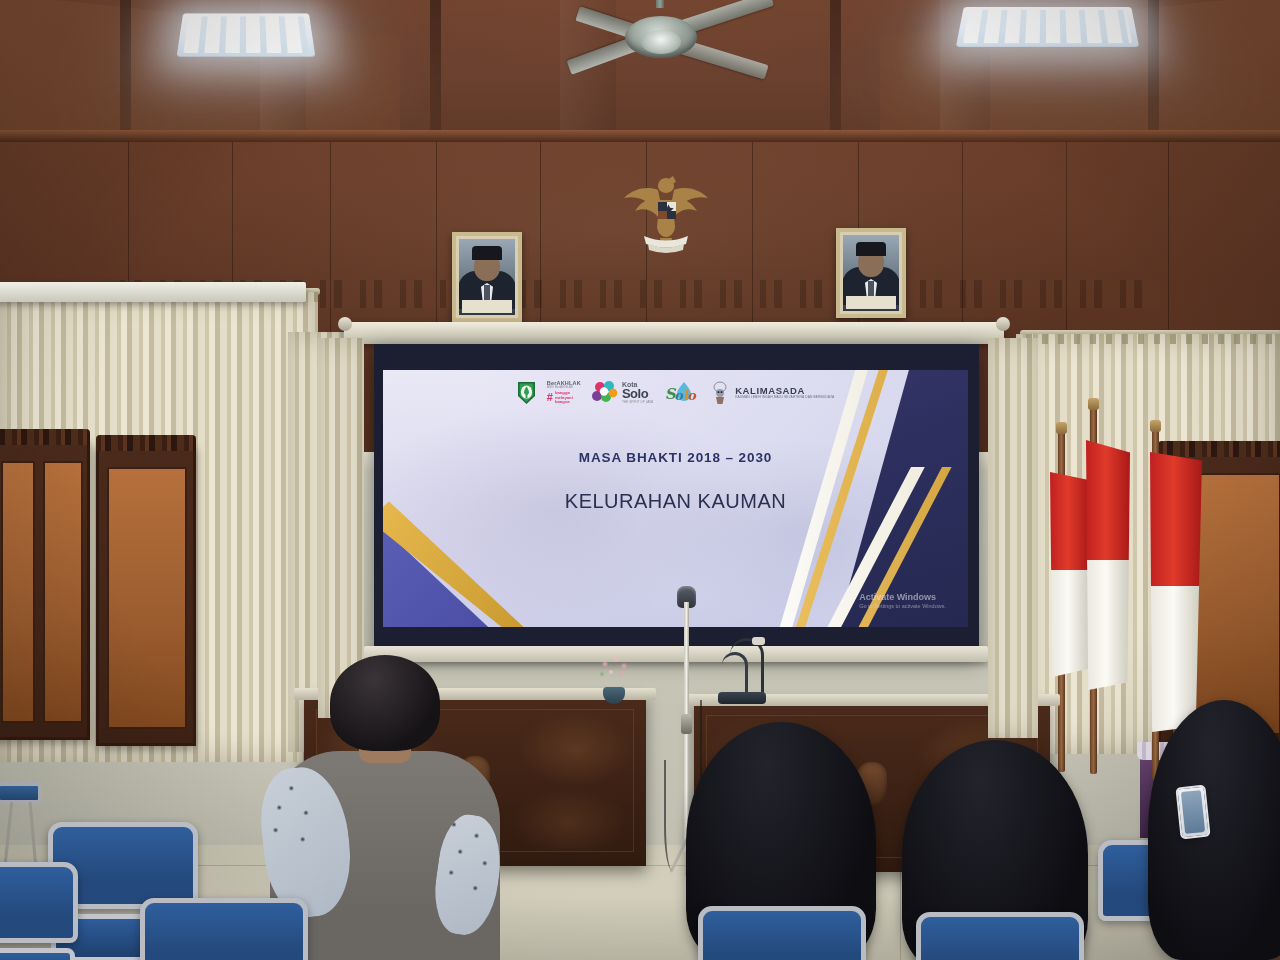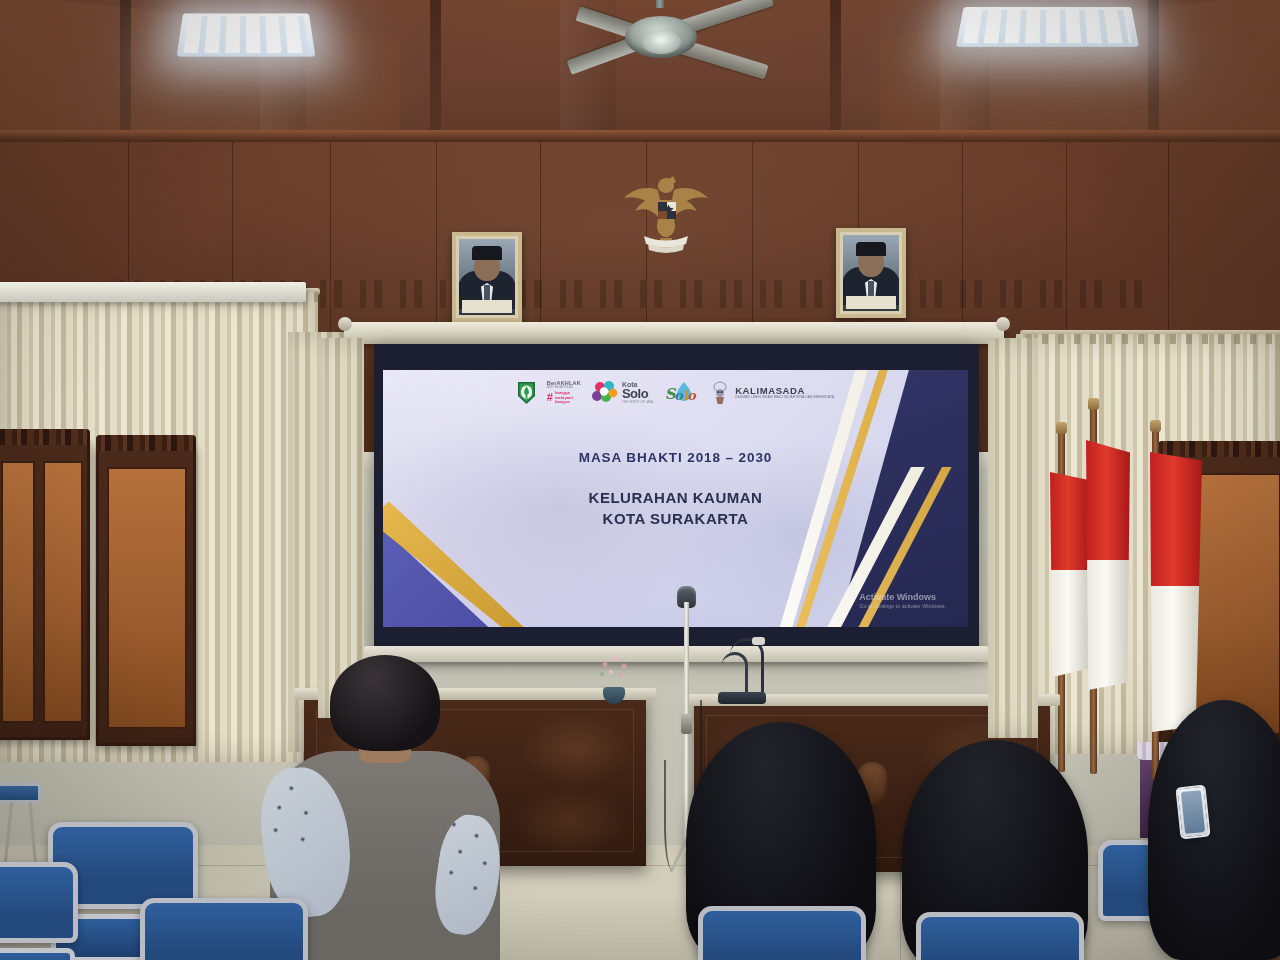--- a/index.html
+++ b/index.html
@@ -294,21 +294,21 @@
   #slide-text { position:absolute; left:0; right:0; top:72px; text-align:center; z-index:6; }
   #slide-title {
     font-size:23px; font-weight:bold; color:#262c63; letter-spacing:.6px;
     text-shadow:0 1px 1px rgba(255,255,255,.45);
   }
   #slide-subtitle {
     font-size:13.5px; font-weight:bold; color:#2d3366; letter-spacing:.9px; margin-top:8px;
   }
   #slide-location { margin-top:22px; }
   #slide-location div {
-    font-size:15px; font-weight:bold; color:#2b3050; letter-spacing:.5px; line-height:1.42;
+    font-size:20px; font-weight:normal; color:#2b3050; letter-spacing:.5px; line-height:1.42;
   }
 
   #windows-watermark {
     position:absolute; right:22px; bottom:18px; text-align:left; z-index:7; opacity:.55;
   }
   #wm-title { font-size:9px; color:#e8e8ef; font-weight:bold; }
   #wm-sub   { font-size:5.5px; color:#d6d6e2; margin-top:1px; }
 
   
   .cabinet {
@@ -712,21 +712,20 @@
             <span class="k-sub">KAUMAN LEBIH INDAH MAJU SEJAHTERA DAN BERBUDAYA</span>
           </div>
         </div>
 
       </div>
 
       <div id="slide-text">
         <div id="slide-subtitle">MASA BHAKTI 2018 – 2030</div>
         <div id="slide-location">
           <div>KELURAHAN KAUMAN</div>
-          <div>KOTA SURAKARTA</div>
         </div>
       </div>
 
       <div id="windows-watermark">
         <div id="wm-title">Activate Windows</div>
         <div id="wm-sub">Go to Settings to activate Windows.</div>
       </div>
     </div>
   </div>
   <div id="screen-bottombar"></div>

